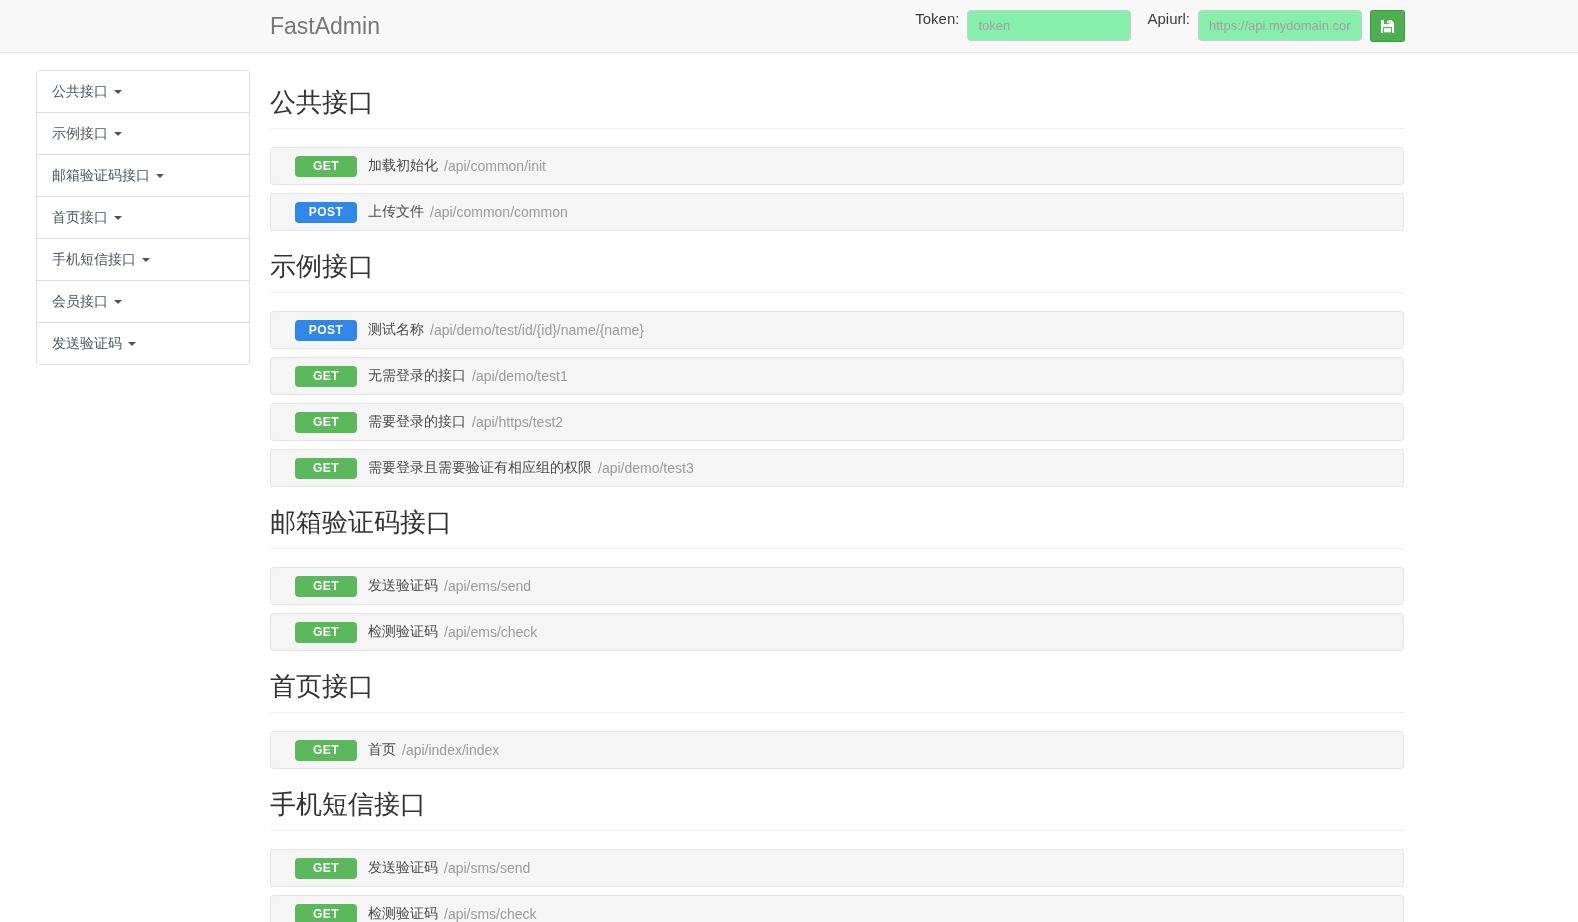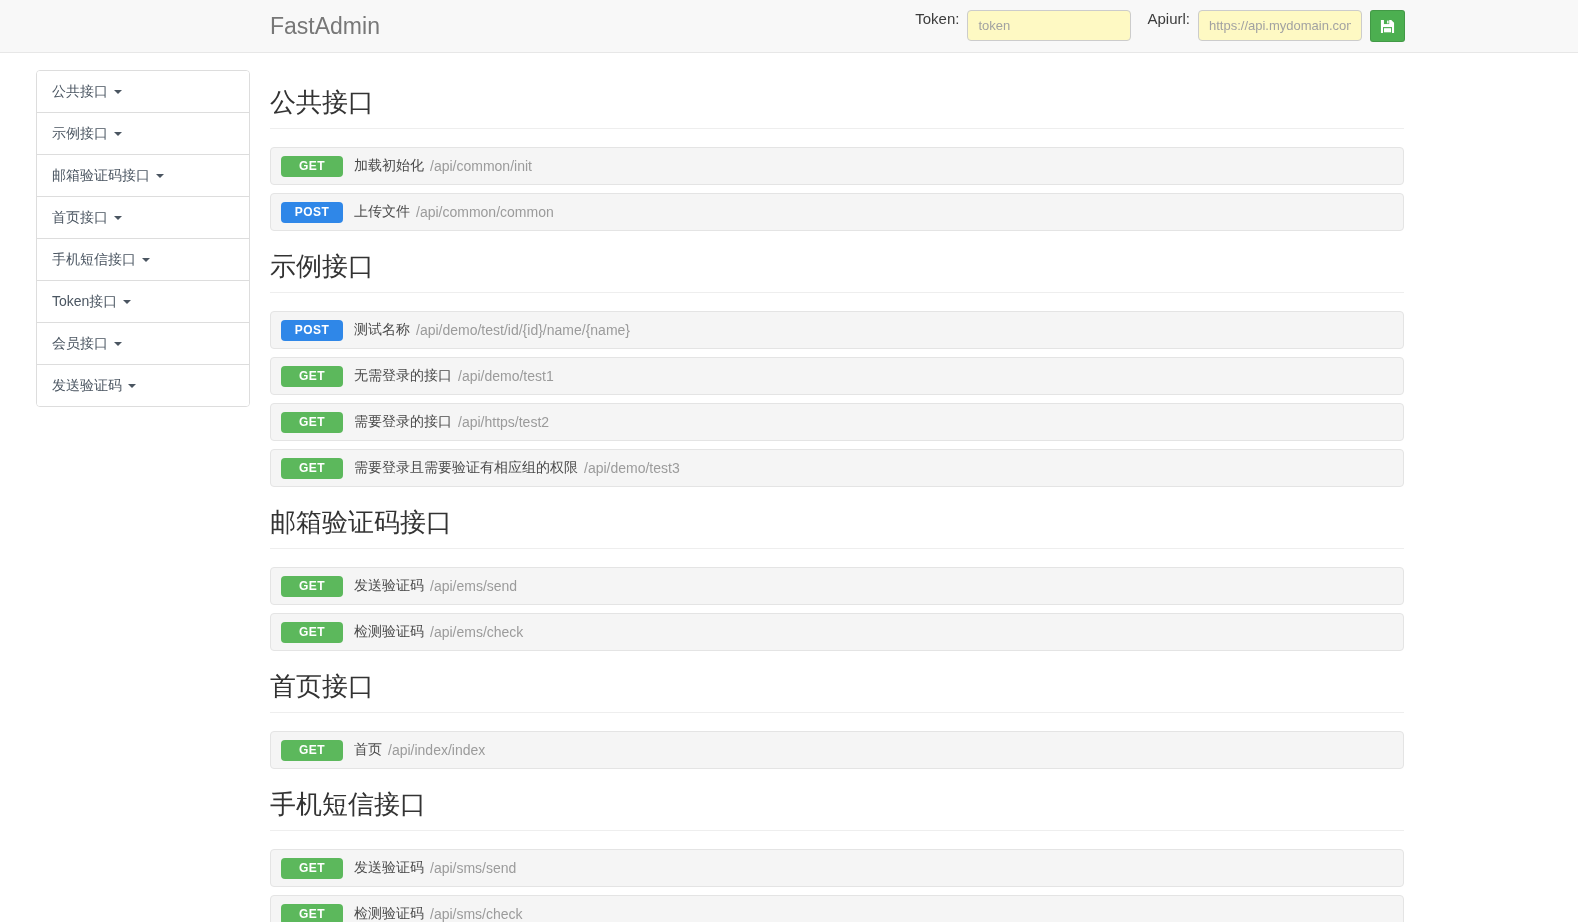--- a/index.html
+++ b/index.html
@@ -38,21 +38,21 @@
   }
   .ctrl-label { font-size: 15px; color: #3c3c3c; margin-right: 8px; white-space: nowrap; }
   .ctrl-label.second { margin-left: 16px; }
   .ctrl-input {
     width: 164px; height: 31px;
     border: 1px solid #ccc;
     border-radius: 4px;
     padding: 0 10px;
     font-size: 13px;
     color: #555;
-    background: #fef9c3;
+    background: #86efac;
     outline: none;
     font-family: "Liberation Sans", sans-serif;
   }
   .ctrl-input::placeholder { color: #a2a2a2; }
   .save-btn {
     width: 35px; height: 32px;
     margin-left: 8px;
     background: var(--save-color);
     border: 1px solid rgba(0,0,0,0.12);
     border-radius: 3px;
@@ -105,21 +105,21 @@
     border-bottom: 1px solid #eee;
   }
   .api-list { margin-top: 18px; }
   .api-row {
     height: 38px;
     background: #f5f5f5;
     border: 1px solid #e4e4e4;
     border-radius: 4px;
     margin-bottom: 8px;
     display: flex; align-items: center;
-    padding-left: 10px;
+    padding-left: 24px;
     cursor: pointer;
   }
   .method-badge {
     width: 62px; height: 21px;
     border-radius: 4px;
     color: #fff;
     font-size: 12px;
     font-weight: bold;
     letter-spacing: 0.5px;
     display: flex; align-items: center; justify-content: center;
@@ -172,24 +172,20 @@
   <div class="sidebar-item">
     <span>首页接口</span>
     <span class="caret"></span>
   </div>
 
   <div class="sidebar-item">
     <span>手机短信接口</span>
     <span class="caret"></span>
   </div>
 
-  <div class="sidebar-item">
-    <span>Token接口</span>
-    <span class="caret"></span>
-  </div>
 
   <div class="sidebar-item">
     <span>会员接口</span>
     <span class="caret"></span>
   </div>
 
   <div class="sidebar-item">
     <span>发送验证码</span>
     <span class="caret"></span>
   </div>

